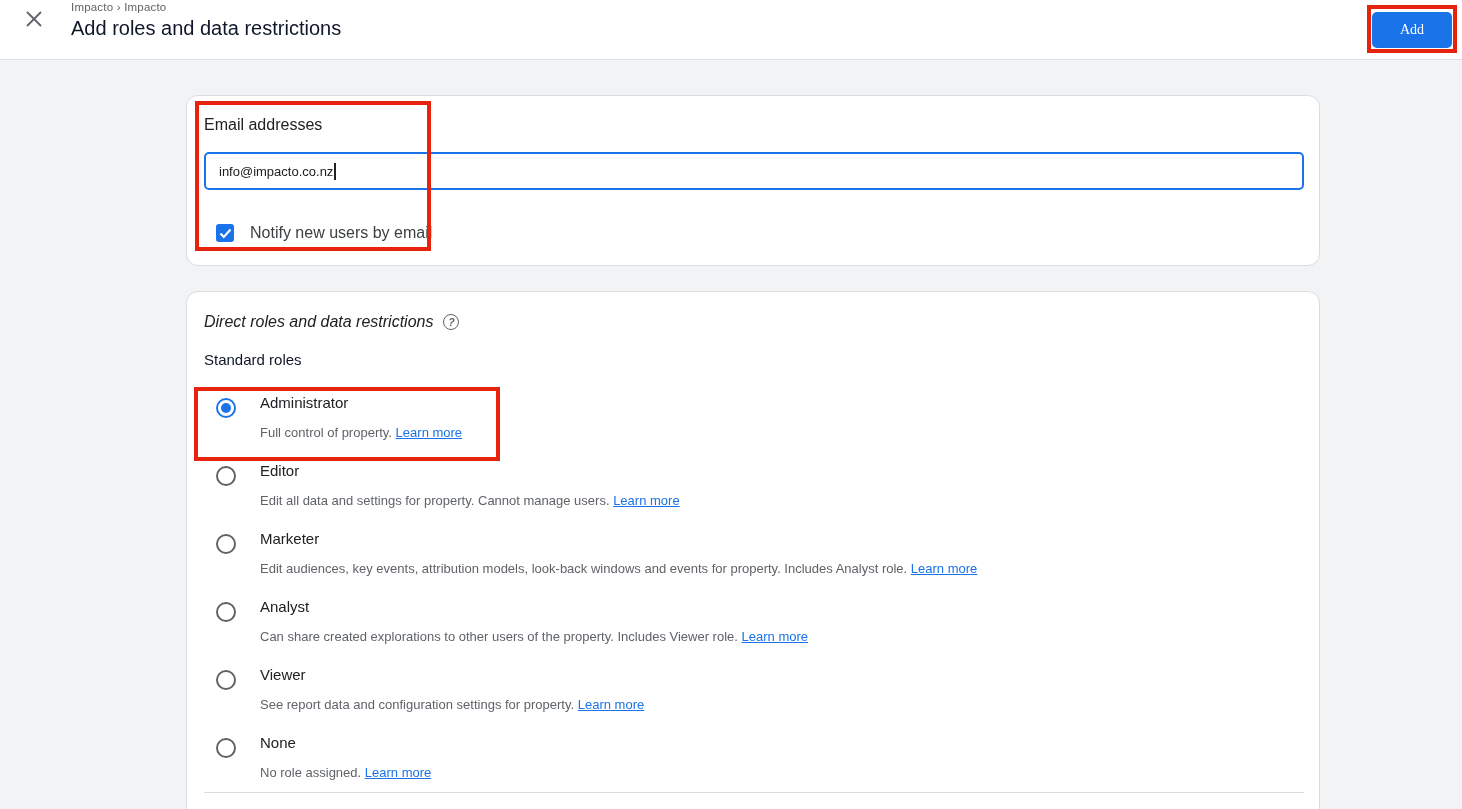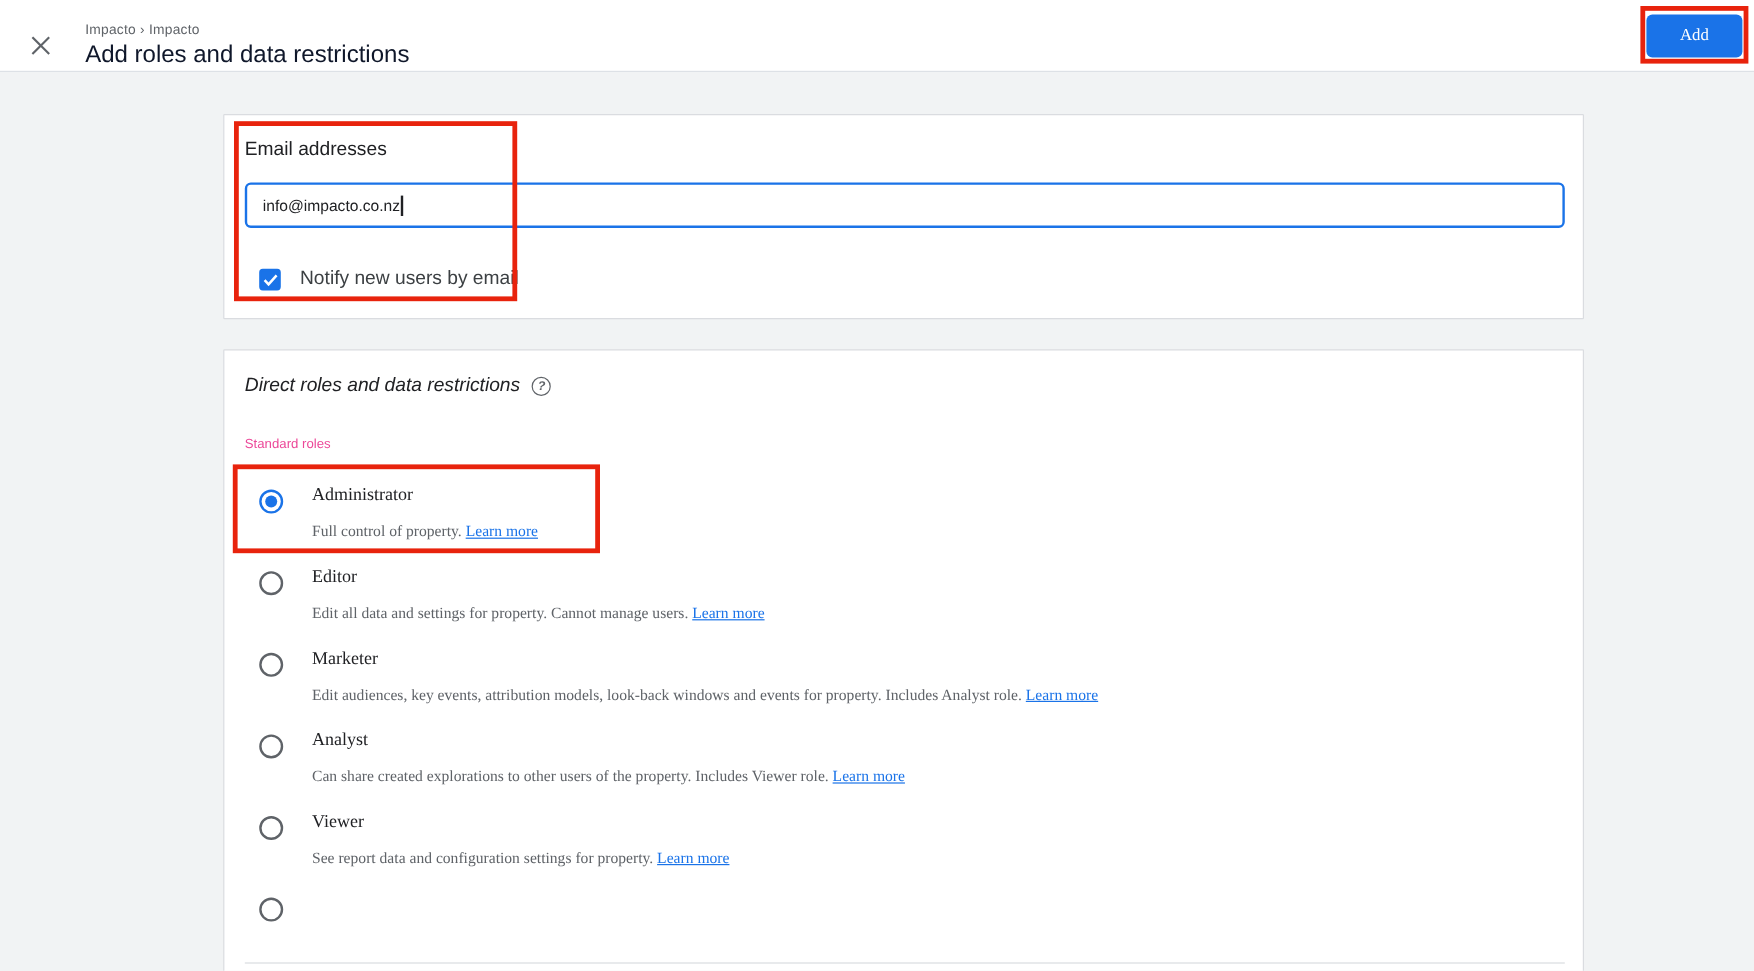--- a/index.html
+++ b/index.html
@@ -9,21 +9,21 @@
     background: var(--bg, #f1f3f4);
     overflow: hidden;
     position: relative;
     color: var(--text-primary, #202124);
   }
   
   .header {
     position: absolute; top: 0; left: 0; right: 0; height: 60px;
     background: #fff;
     border-bottom: 1px solid #dde1e6;
-    display: flex; align-items: flex-end;
+    display: flex; align-items: flex-start;
     z-index: 2;
   }
   .close-btn {
     width: 40px; height: 40px; margin-left: 14px;
     display: flex; align-items: center; justify-content: center;
     cursor: pointer; border: none; background: transparent; border-radius: 50%;
   }
   .title-block { margin-left: 17px; display: flex; flex-direction: column; }
   .breadcrumb {
     font-size: 11.5px; color: var(--text-secondary, #5f6368);
@@ -43,21 +43,21 @@
   }
   
   .main {
     position: absolute; top: 60px; left: 0; right: 0; bottom: 0;
     background: var(--bg, #f1f3f4);
   }
   .content { margin-left: 186px; width: 1134px; }
   .card {
     background: #fff;
     border: 1px solid #dadce0;
-    border-radius: 1px;
+    border-radius: 12px;
     padding: 18px 17px;
   }
   .card-email { margin-top: 35px; height: 171px; }
   .card-roles { margin-top: 25px; height: 560px; }
 
   .field-label { font-size: 16px; color: #202124; line-height: 22px; }
   .email-input {
     margin-top: 16px;
     width: 1100px; height: 38px;
     border: 2px solid var(--accent, #1a73e8);
@@ -89,26 +89,26 @@
 
   .section-title-row { display: flex; align-items: center; font-style: italic; }
   .section-title { font-size: 16px; color: #202124; line-height: 24px; }
   .help-icon {
     width: 16px; height: 16px; margin-left: 10px;
     border: 1.4px solid #5f6368; border-radius: 50%;
     color: #5f6368; font-size: 10.5px; font-weight: bold;
     display: flex; align-items: center; justify-content: center;
     cursor: pointer; flex: none;
   }
-  .subsection-title { margin-top: 26px; font-size: 11px; color: #ec4899; line-height: 20px; }
+  .subsection-title { margin-top: 16px; font-size: 15px; color: #0f172a; line-height: 20px; }
 
   .roles-list { margin-top: 14px; }
   .role-item {
     height: 68px; padding: 9px 0 0 12px;
-    display: flex; align-items: flex-start; cursor: pointer; font-family: Liberation Serif, serif;
+    display: flex; align-items: flex-start; cursor: pointer;
   }
   .radio {
     width: 20px; height: 20px; border-radius: 50%;
     border: 2px solid #5f6368; background: #fff;
     margin-top: 5px; flex: none; position: relative; cursor: pointer;
   }
   .radio.selected { border-color: var(--accent, #1a73e8); }
   .radio.selected::after {
     content: ""; position: absolute; left: 3px; top: 3px;
     width: 10px; height: 10px; border-radius: 50%;
@@ -234,20 +234,28 @@
       <div class="role-desc">
         <span class="role-desc-text">See report data and configuration settings for property.</span>
         <span> </span>
         <a class="learn-more">Learn more</a>
       </div>
     </div>
   </div>
 
   <div class="role-item">
     <div class="radio"></div>
+    <div class="role-text">
+      <div class="role-name">None</div>
+      <div class="role-desc">
+        <span class="role-desc-text">No role assigned.</span>
+        <span> </span>
+        <a class="learn-more">Learn more</a>
+      </div>
+    </div>
   </div>
 </div>
       <hr class="roles-divider">
     </div>
 
   </div>
 </div>
 
 <div class="ann ann-add"></div>
 <div class="ann ann-email"></div>

